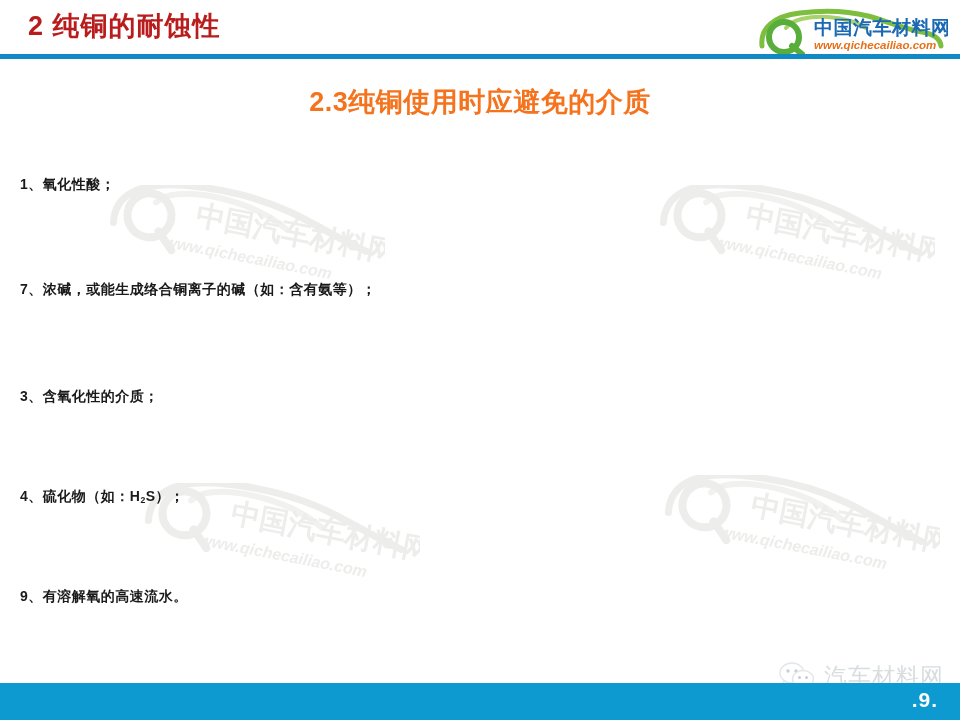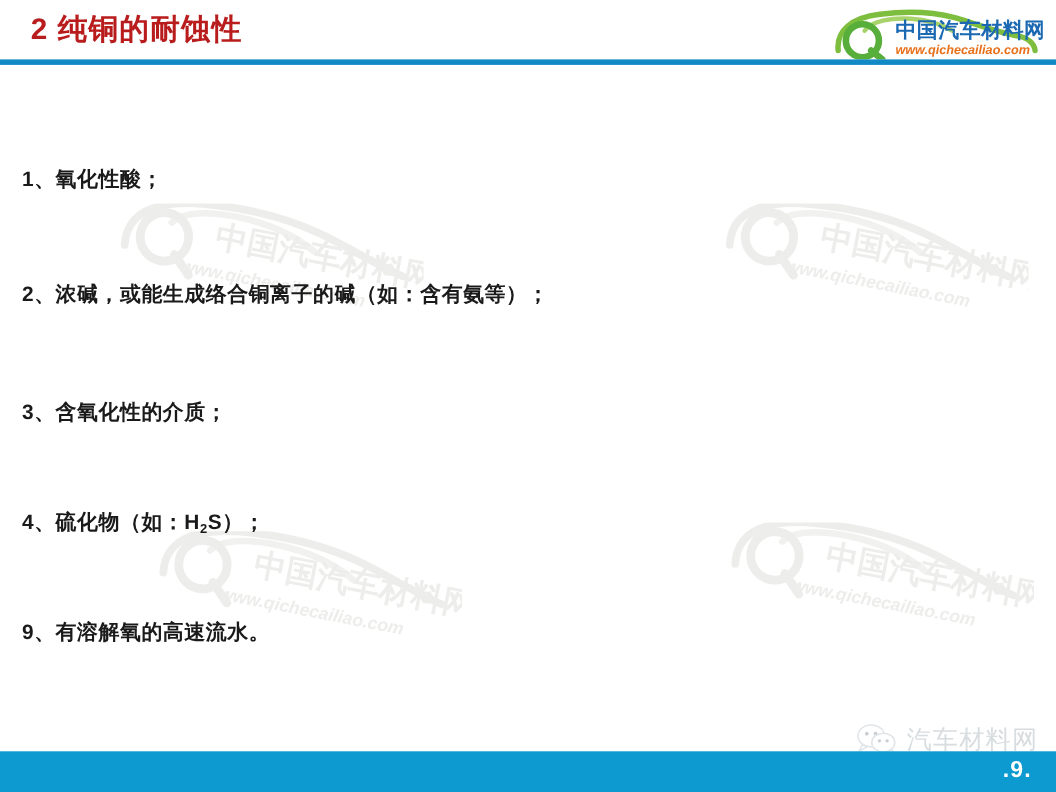--- a/index.html
+++ b/index.html
@@ -72,26 +72,27 @@
   }
 
   
   .content-list {
     position: absolute;
     left: 20px;
     top: 152px;
     width: 900px;
   }
   .list-item {
-    font-size: 19px;
+    font-size: 14px;
     font-weight: bold;
     color: #1a1a1a;
     line-height: 1.25;
     letter-spacing: 0.5px;
     white-space: nowrap;
+    margin-top: 24px;
   }
   .li-1 { position: absolute; left: 0;  top: 0;   }
   .li-2 { position: absolute; left: 0;  top: 105px; }
   .li-3 { position: absolute; left: 0;  top: 212px; }
   .li-4 { position: absolute; left: 0;  top: 312px; text-align: center; }
   .li-5 { position: absolute; left: 0;  top: 412px; }
   .sub { font-size: 0.62em; vertical-align: -0.28em; font-weight: bold; }
 
   
   .watermark {
@@ -123,21 +124,21 @@
     font-weight: bold;
     color: #ffffff;
     letter-spacing: 1px;
   }
   .wechat-mark {
     position: absolute;
     right: 16px;
     top: 652px;
     height: 40px;
     display: flex;
-    align-items: center;
+    align-items: flex-end;
     gap: 7px;
     pointer-events: none;
     font-family: Liberation Serif, serif;
   }
   .wechat-mark .wm-label {
     font-size: 23px;
     color: #d8dde0;
     letter-spacing: 1px;
     font-weight: normal;
   }
@@ -218,26 +219,27 @@
         <path d="M56 34 C66 20 96 16 126 18 C152 20 172 26 188 35" fill="none" stroke="#F1F1EF" stroke-width="6" stroke-linecap="round"></path>
         <circle cx="52" cy="48" r="22" fill="none" stroke="#EDEDEB" stroke-width="8"></circle>
         <circle cx="52" cy="48" r="10" fill="#ffffff"></circle>
         <path d="M64 62 L80 78" stroke="#EDEDEB" stroke-width="8" stroke-linecap="round"></path>
         <text x="98" y="48" font-family="Liberation Sans, sans-serif" font-size="29" font-weight="bold" fill="#EDEDEB">中国汽车材料网</text>
         <text x="72" y="76" font-family="Liberation Sans, sans-serif" font-size="16" font-weight="bold" font-style="italic" fill="#EDEDEB">www.qichecailiao.com</text>
       </g>
     </svg>
   </div>
 
+  <div class="main-title">2.3纯铜使用时应避免的介质</div>
 
   <div class="content-list">
 
     <div class="list-item li-1">1、氧化性酸；</div>
 
-    <div class="list-item li-2">2、浓碱，或能生成络合铜离子的碱（如：含有氨等）；</div>
+    <div class="list-item li-2">7、浓碱，或能生成络合铜离子的碱（如：含有氨等）；</div>
 
     <div class="list-item li-3">3、含氧化性的介质；</div>
 
     <div class="list-item li-4">
       <span>4、硫化物（如：H</span><span class="sub">2</span><span>S）；</span>
     </div>
 
     <div class="list-item li-5">9、有溶解氧的高速流水。</div>
   </div>
 

